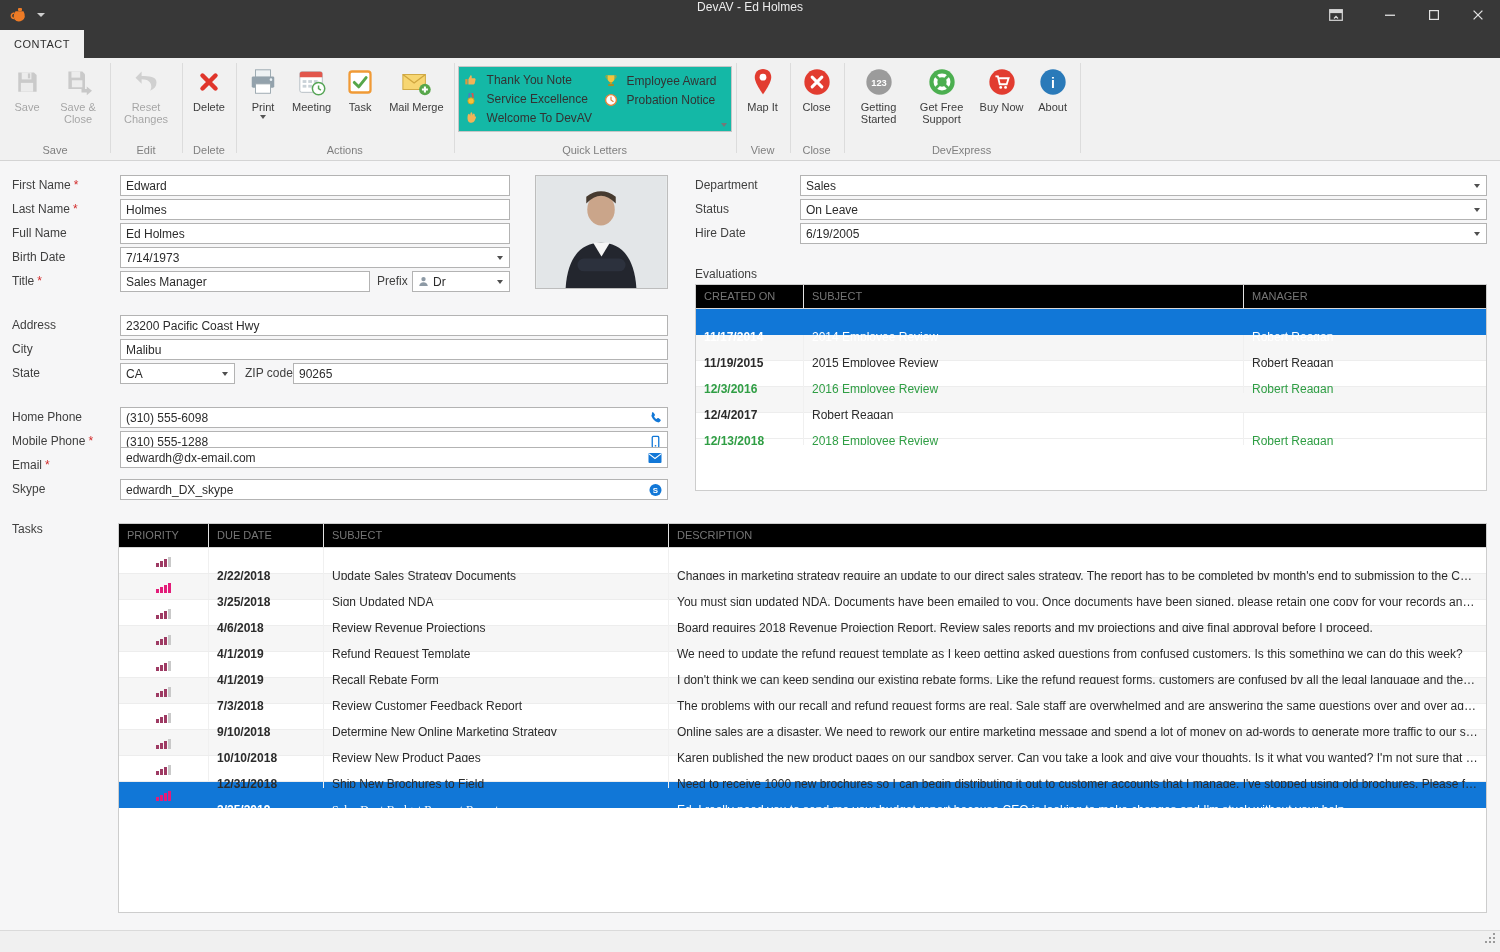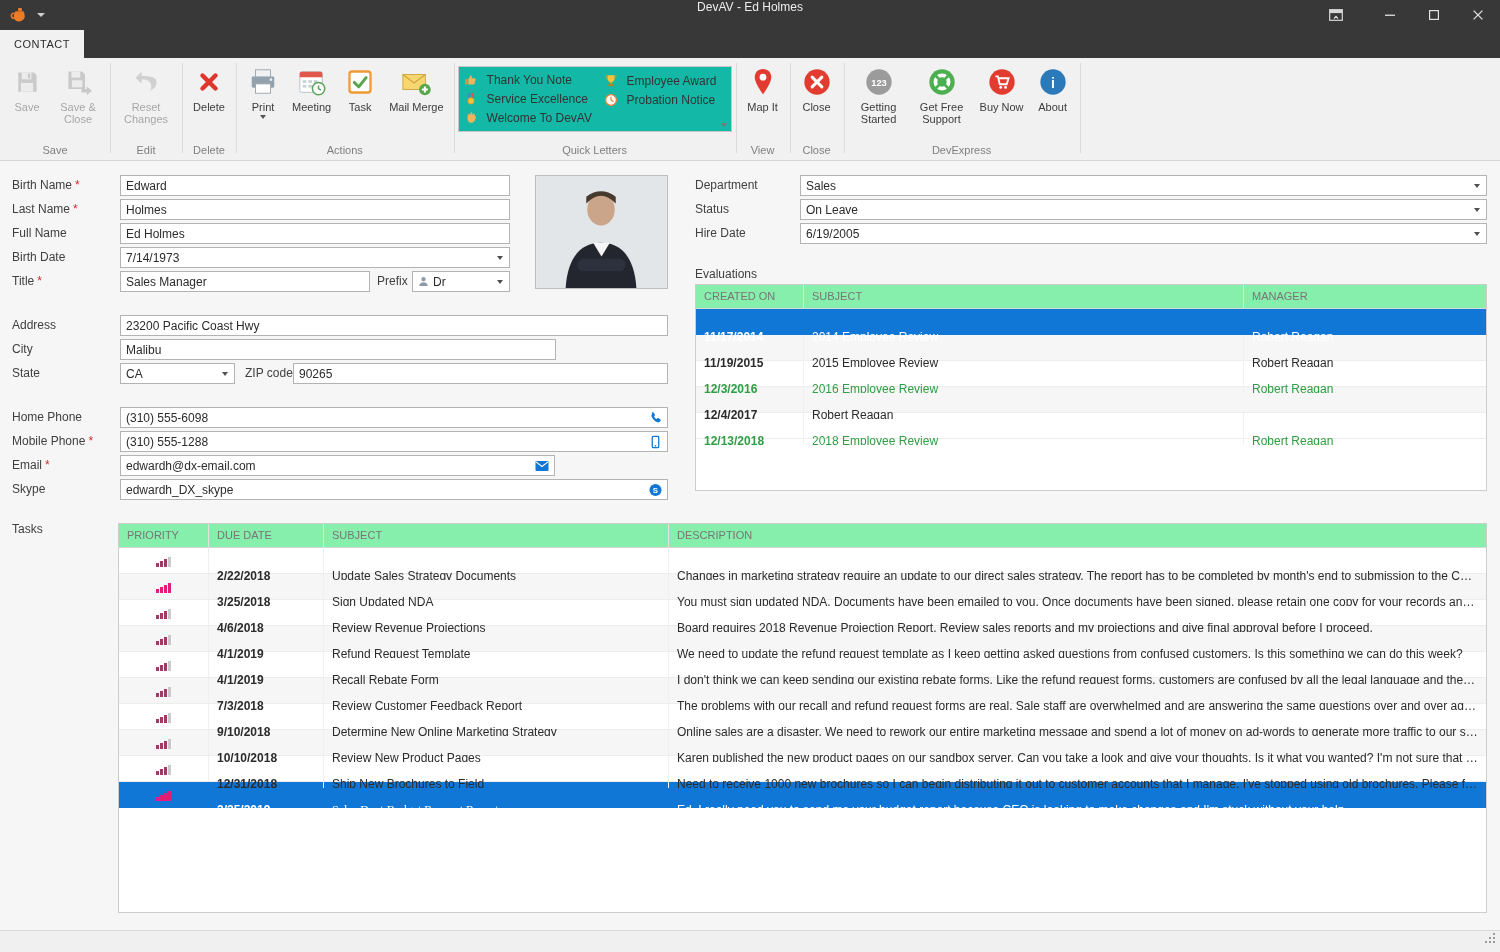--- a/index.html
+++ b/index.html
@@ -55,21 +55,21 @@
          color:#2b2b2b; display:flex; align-items:center; padding:0 5px; white-space:nowrap; overflow:hidden; }
   .combo { padding-right:18px; }
   .ccaret { position:absolute; right:6px; top:50%; margin-top:-2px; width:0; height:0;
             border-left:3.5px solid transparent; border-right:3.5px solid transparent; border-top:4px solid #4f4f4f; }
   .ficon { position:absolute; right:5px; top:50%; transform:translateY(-50%); display:flex; align-items:center; }
   .pic { margin-right:4px; display:flex; align-items:center; }
   .photo { position:absolute; left:535px; top:14px; width:133px; height:114px; border:1px solid #bdbdbd; background:#fff; }
 
   
   .panel { position:absolute; background:#fff; border:1px solid #cdcdcd; display:flex; flex-direction:column; }
-  .thead { display:flex; height:24px; background:#86efac; border-bottom:1px solid #d8d8d8; flex:0 0 24px; }
+  .thead { display:flex; height:24px; background:#000000; border-bottom:1px solid #d8d8d8; flex:0 0 24px; }
   .th { font-size:11px; color:#767676; line-height:23px; padding:0 8px; border-right:1px solid #e3e3e3;
         white-space:nowrap; overflow:hidden; }
   .th.grow { flex:1; border-right:none; }
   .tbody { flex:1; overflow:hidden; background:#fff; }
   .trow { display:flex; height:26px; line-height:25px; font-size:12px; color:#2b2b2b;
           border-bottom:1px solid #ededed; background:#fff; }
   .trow.alt { background:#f6f6f6; }
   .trow.green .td { color:var(--green); }
   .trow.sel { background:var(--selection); border-bottom-color:var(--selection); }
   .trow.sel .td { color:#fff; border-right-color:transparent; }
@@ -376,21 +376,21 @@
           <span class="rlab">About</span>
         </div>
       </div>
       <div class="rg-label">DevExpress</div>
     </div>
 
   </div>
 
   <div class="content">
 
-    <div class="lbl" style="left:12px;top:14px"><span>Birth Name</span><span class="req">*</span></div>
+    <div class="lbl" style="left:12px;top:14px"><span>First Name</span><span class="req">*</span></div>
     <div class="lbl" style="left:12px;top:38px"><span>Last Name</span><span class="req">*</span></div>
     <div class="lbl" style="left:12px;top:62px"><span>Full Name</span></div>
     <div class="lbl" style="left:12px;top:86px"><span>Birth Date</span></div>
     <div class="lbl" style="left:12px;top:110px"><span>Title</span><span class="req">*</span></div>
     <div class="lbl" style="left:12px;top:154px"><span>Address</span></div>
     <div class="lbl" style="left:12px;top:178px"><span>City</span></div>
     <div class="lbl" style="left:12px;top:202px"><span>State</span></div>
     <div class="lbl" style="left:12px;top:246px"><span>Home Phone</span></div>
     <div class="lbl" style="left:12px;top:270px"><span>Mobile Phone</span><span class="req">*</span></div>
     <div class="lbl" style="left:12px;top:294px"><span>Email</span><span class="req">*</span></div>
@@ -422,21 +422,21 @@
             <path d="M1.3 11c.3-2.8 2.2-4.2 4.7-4.2s4.4 1.4 4.7 4.2z" fill="#8d9aa5"></path>
           </svg>
         </span>
       <span>Dr</span>
         <span class="ccaret"></span>
     </div>
 
     <div class="box" style="left:120px;top:154px;width:548px">
         <span>23200 Pacific Coast Hwy</span>
       </div>
-    <div class="box" style="left:120px;top:178px;width:436px">
+    <div class="box" style="left:120px;top:178px;width:548px">
         <span>Malibu</span>
       </div>
     <div class="box combo" style="left:120px;top:202px;width:115px">
         <span>CA</span>
         <span class="ccaret"></span>
       </div>
     <div class="lbl" style="left:245px;top:202px"><span>ZIP code</span></div>
     <div class="box" style="left:293px;top:202px;width:375px">
         <span>90265</span>
       </div>
@@ -451,21 +451,21 @@
     </div>
     <div class="box" style="left:120px;top:270px;width:548px">
         <span>(310) 555-1288</span>
       <span class="ficon">
         <svg viewBox="0 0 14 14" width="13" height="13">
             <rect x="3.5" y="0.8" width="7" height="12.4" rx="1.4" fill="none" stroke="#1177d7" stroke-width="1.4"></rect>
             <circle cx="7" cy="11" r="0.9" fill="#1177d7"></circle>
           </svg>
         </span>
     </div>
-    <div class="box" style="left:120px;top:294px;width:435px">
+    <div class="box" style="left:120px;top:286px;width:548px">
         <span>edwardh@dx-email.com</span>
       <span class="ficon">
         <svg viewBox="0 0 14 11" width="14" height="11">
             <rect x="0.5" y="0.5" width="13" height="10" rx="1" fill="#1177d7"></rect>
             <path d="M1 1.4L7 6l6-4.6" fill="none" stroke="#fff" stroke-width="1.1"></path>
           </svg>
         </span>
     </div>
     <div class="box" style="left:120px;top:318px;width:548px">
         <span>edwardh_DX_skype</span>

